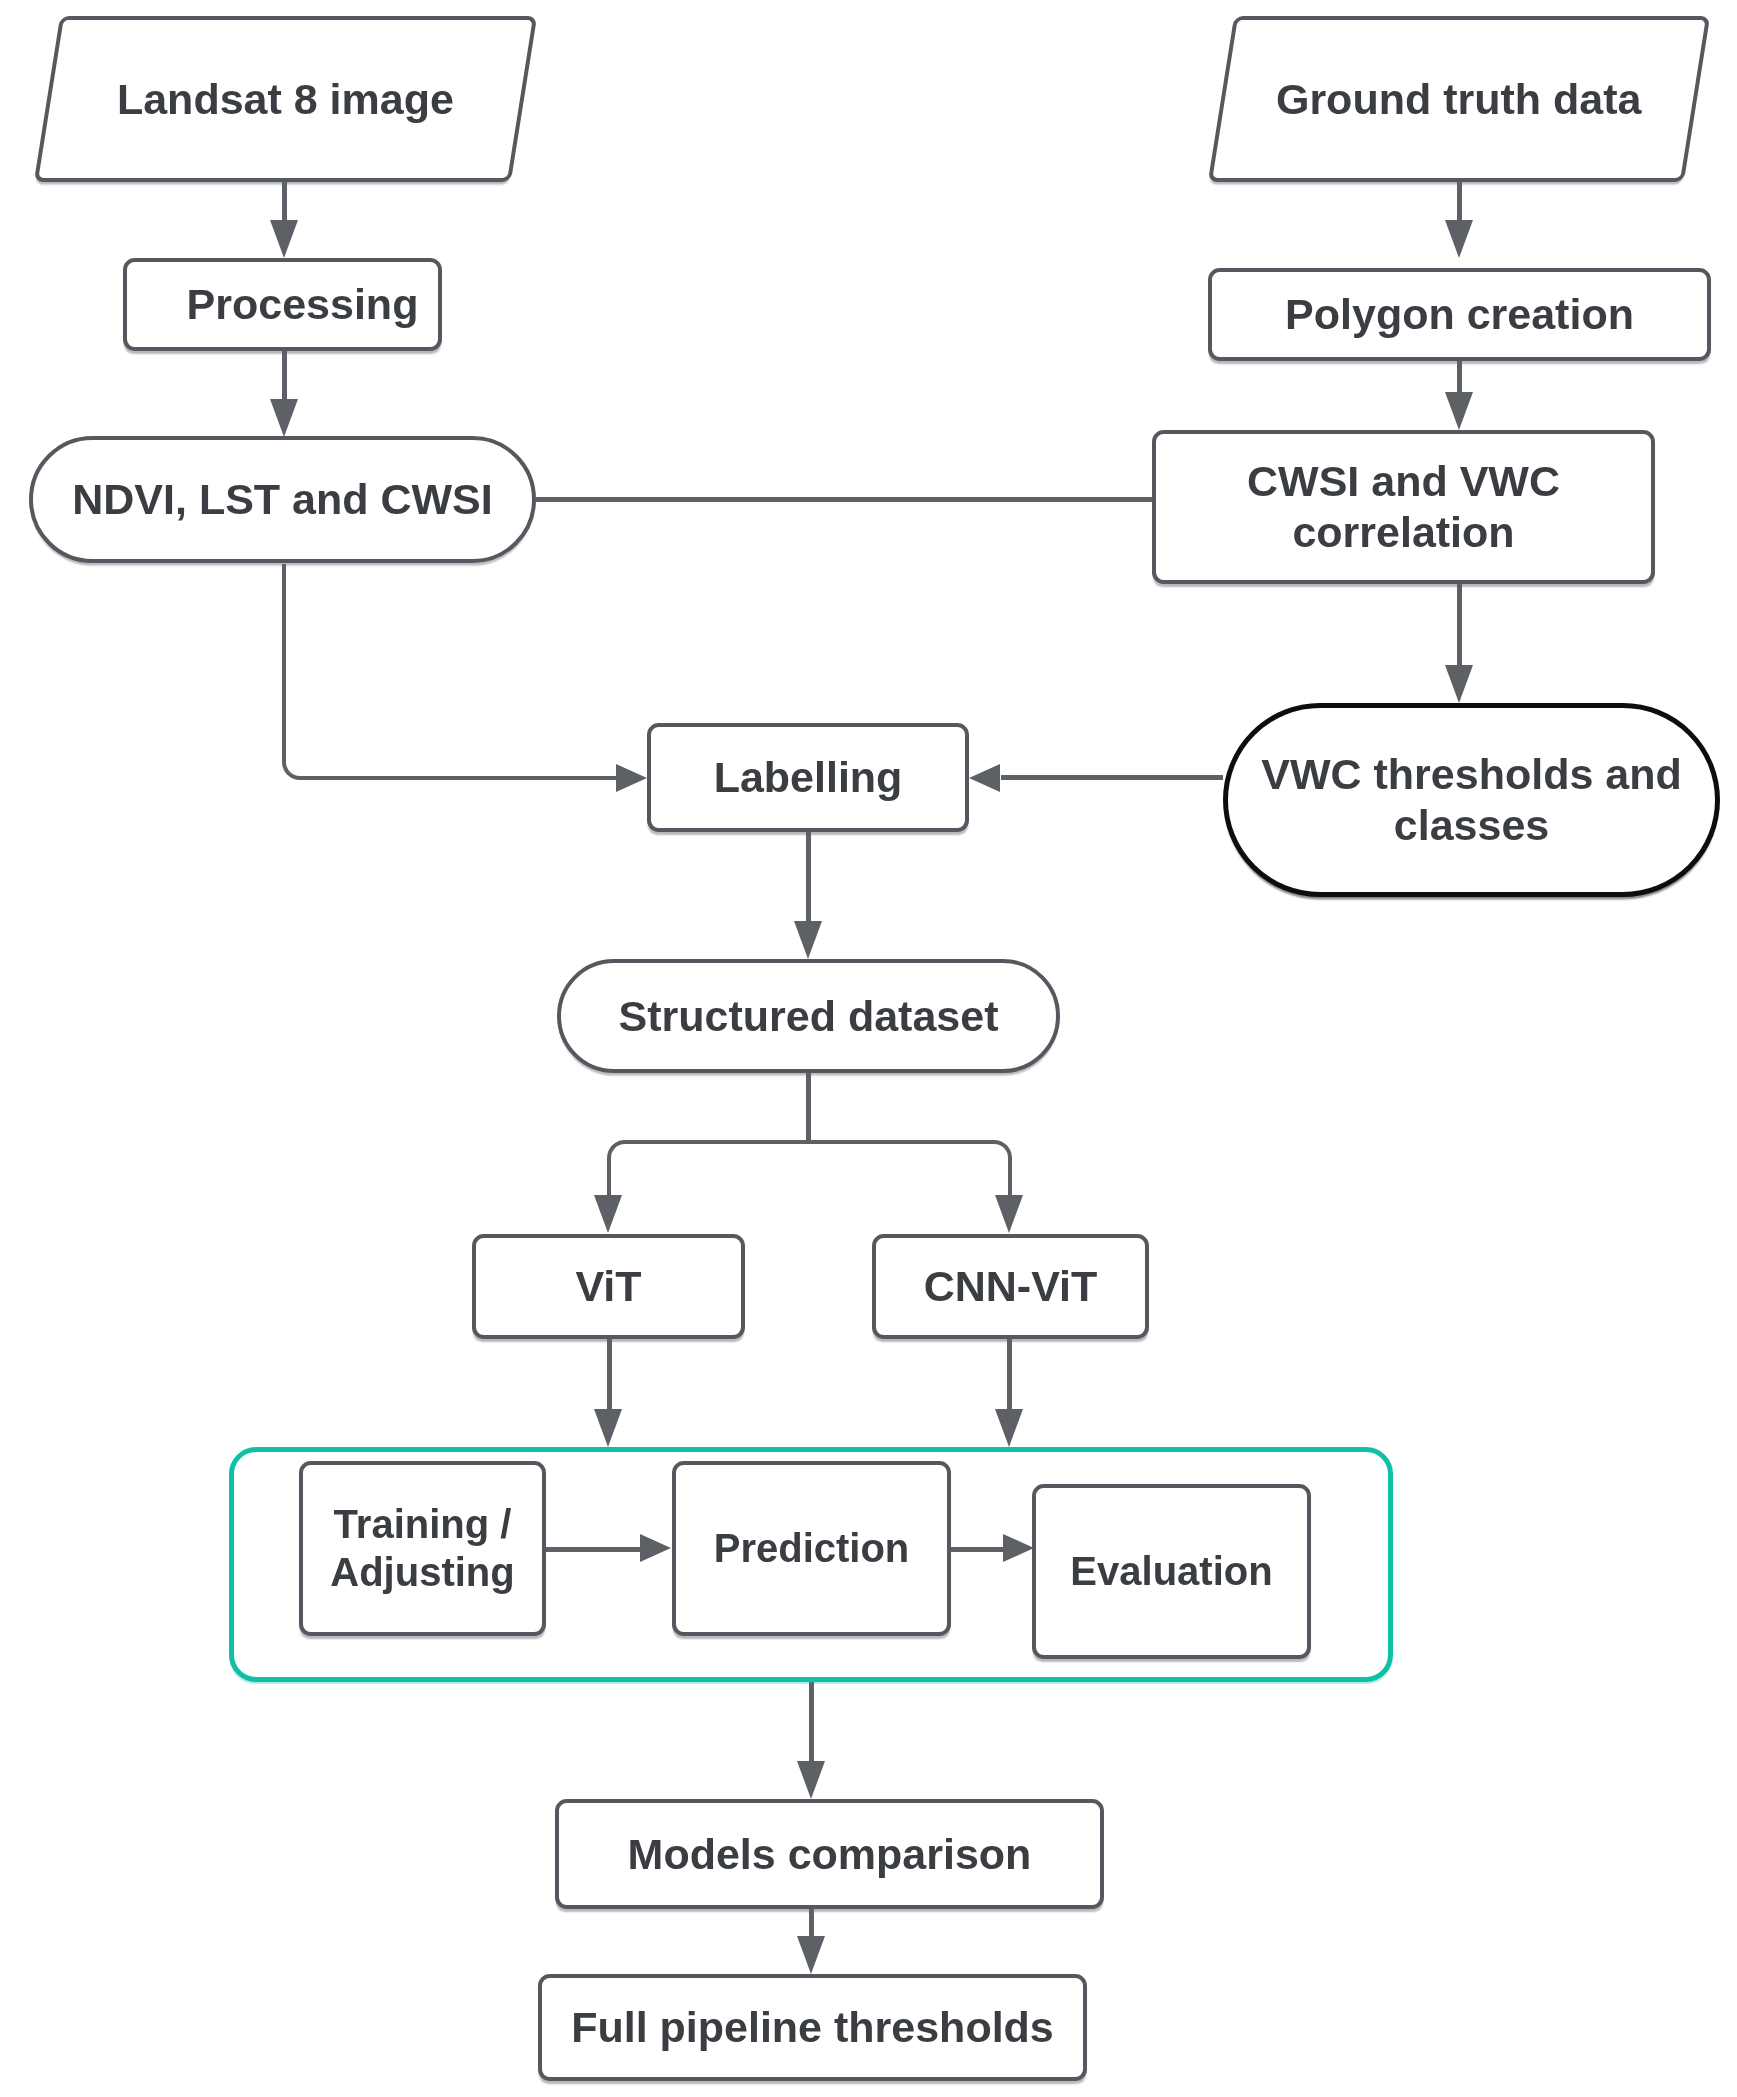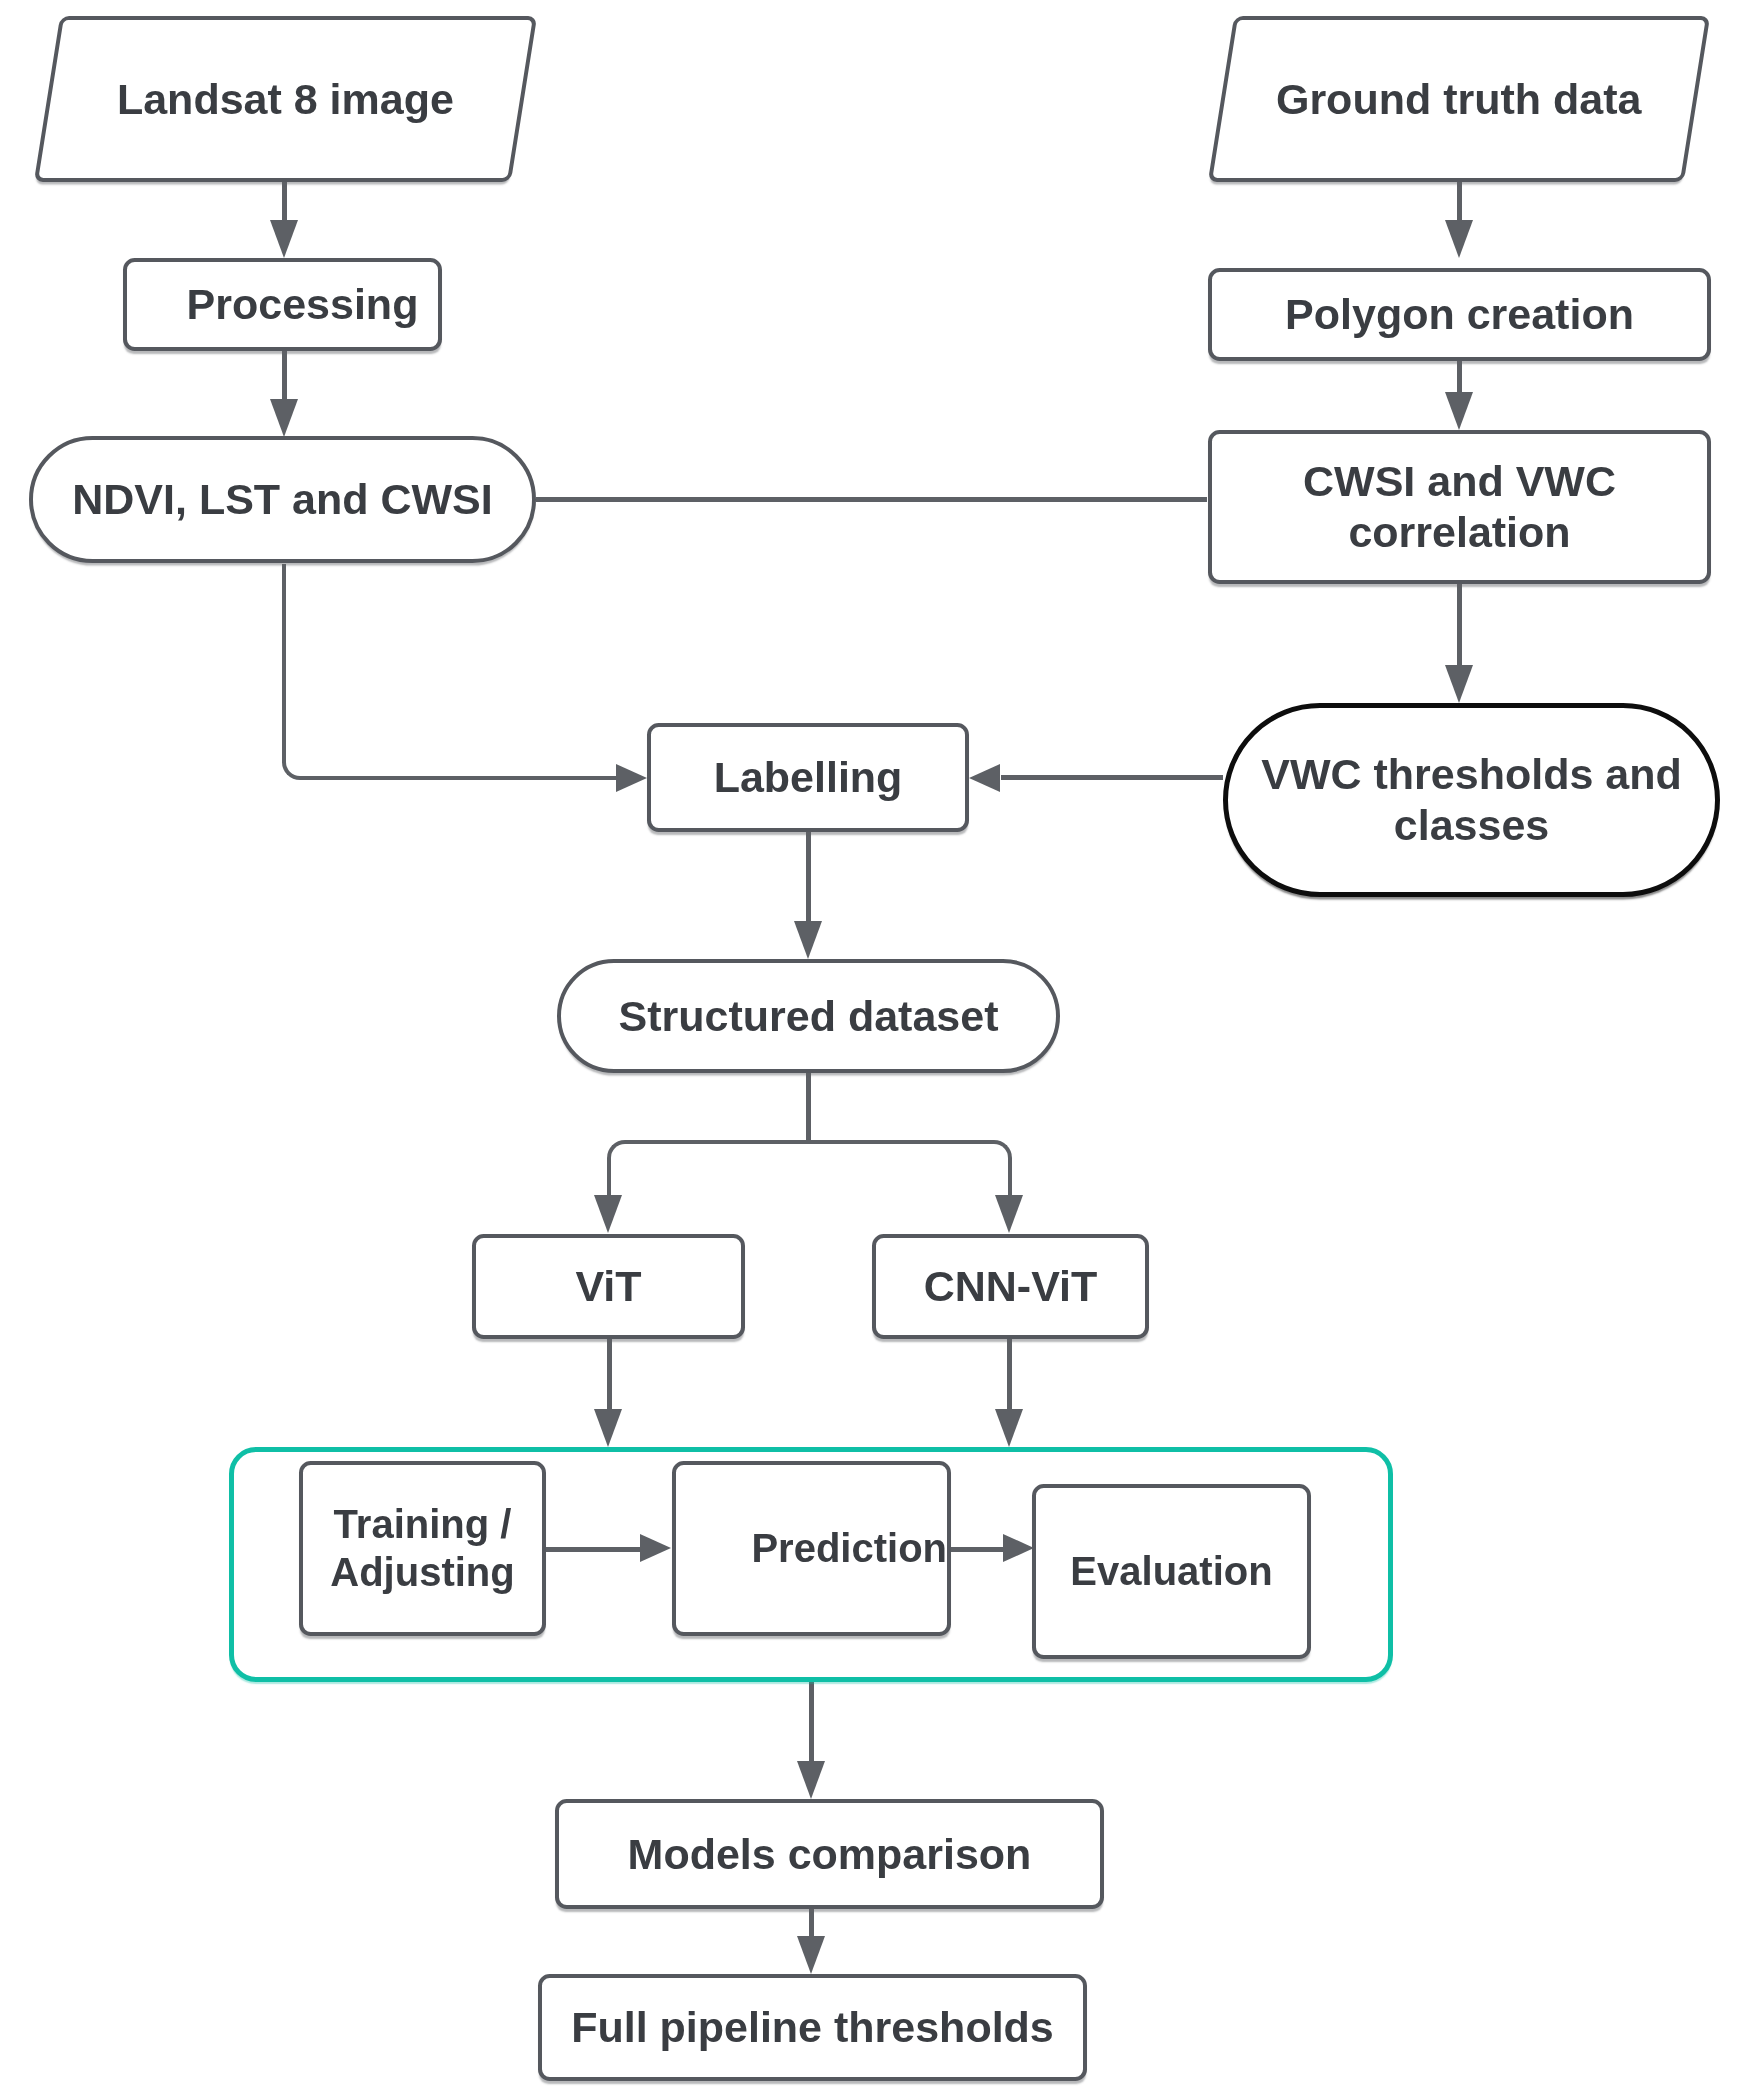--- a/index.html
+++ b/index.html
@@ -109,21 +109,21 @@
   </div>
 
   <div class="node" style="left:1208px;top:258px;width:503px;height:93px;margin-top:10px;">
     <span>Polygon creation</span>
   </div>
 
   <div class="node stadium" style="left:29px;top:436px;width:507px;height:127px;">
     <span>NDVI, LST and CWSI</span>
   </div>
 
-  <div class="node" style="left:1208px;top:430px;width:503px;height:154px;padding:0 6.5px;">
+  <div class="node" style="left:1152px;top:430px;width:503px;height:154px;padding:0 6.5px;">
     <span>CWSI and VWC correlation</span>
   </div>
 
   <div class="node stadium vwc" style="left:1223px;top:703px;width:497px;height:194px;">
     <span>VWC thresholds and classes</span>
   </div>
 
   <div class="node" style="left:647px;top:723px;width:322px;height:109px;">
     <span>Labelling</span>
   </div>
@@ -137,21 +137,21 @@
   </div>
 
   <div class="node" style="left:472px;top:1234px;width:273px;height:105px;">
     <span>ViT</span>
   </div>
 
   <div class="node group-node" style="left:299px;top:1461px;width:247px;height:175px;">
     <span>Training / Adjusting</span>
   </div>
 
-  <div class="node group-node" style="left:672px;top:1461px;width:279px;height:175px;justify-content:flex-end;">
+  <div class="node group-node" style="left:672px;top:1461px;width:279px;height:175px;">
     <span>Prediction</span>
   </div>
 
   <div class="node group-node" style="left:1032px;top:1461px;width:279px;height:175px;margin-top:23px;">
     <span>Evaluation</span>
   </div>
 
   <div class="node" style="left:538px;top:1799px;width:549px;height:110px;margin-left:17px;">
     <span>Models comparison</span>
   </div>

